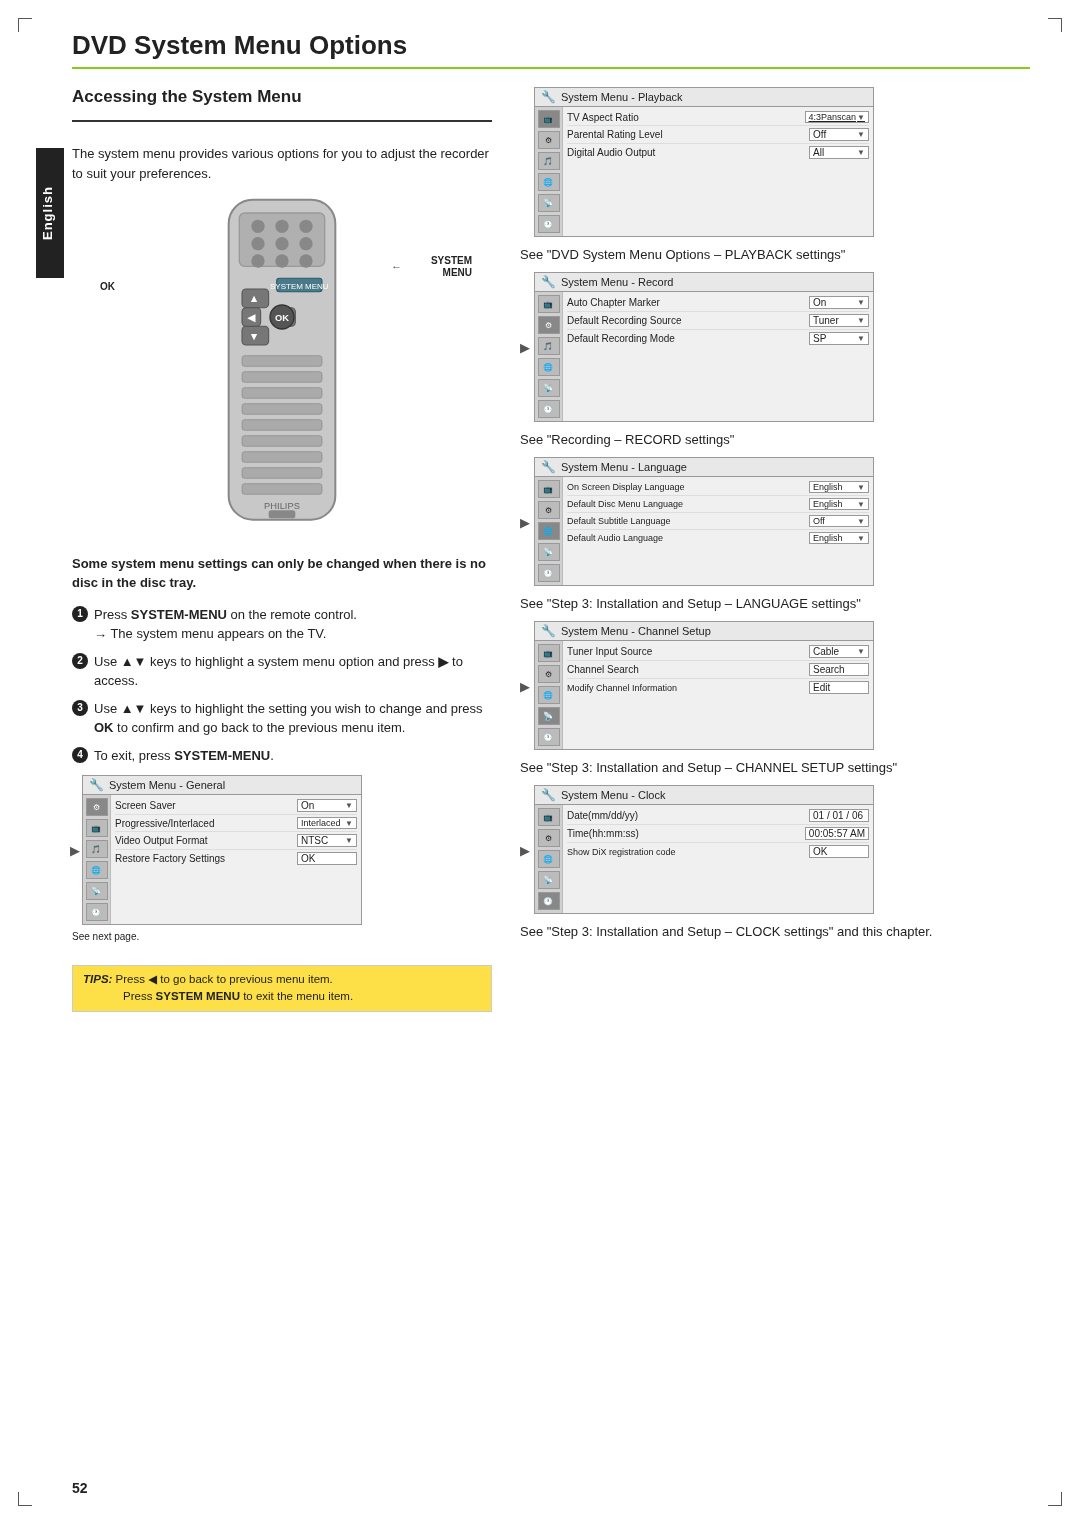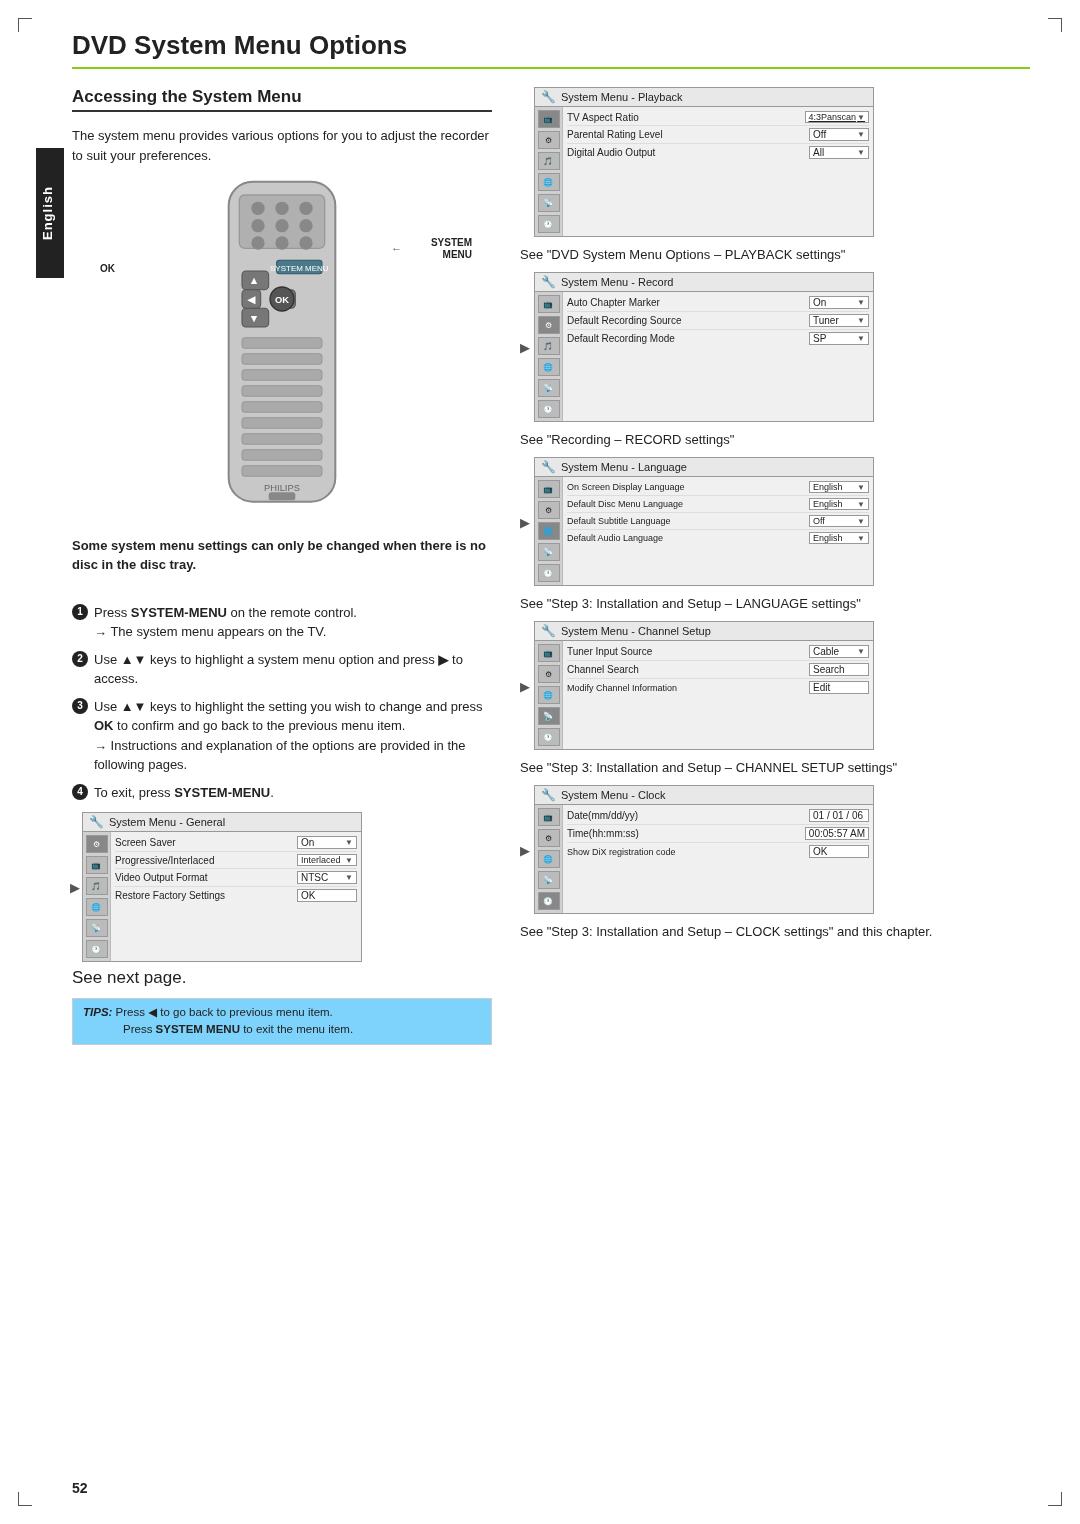--- a/index.html
+++ b/index.html
@@ -72,22 +72,22 @@
 
     .right-col {
       flex: 1;
     }
 
     
     .section-heading {
       font-size: 17px;
       font-weight: bold;
       border-bottom: 2px solid #333;
-      margin-bottom: 14px;
-      padding-bottom: 3px;
+      margin-bottom: 22px;
+      padding-bottom: 13px;
     }
 
     
     .body-text {
       font-size: 13px;
       line-height: 1.5;
       margin-bottom: 9px;
     }
 
     
@@ -100,21 +100,21 @@
 
     
     .remote-svg {
       width: 160px;
     }
 
     
     .bold-text {
       font-weight: bold;
       font-size: 13px;
-      margin-bottom: 28px;
+      margin-bottom: 12px;
       line-height: 1.5;
     }
 
     
     .steps {
       margin-bottom: 10px;
     }
 
     .step {
       display: flex;
@@ -257,45 +257,45 @@
     .small-menu {
       border: 1px solid #999;
       font-size: 10px;
       background: #f0f0f0;
       margin-bottom: 6px;
       max-width: 280px;
     }
 
     
     .tips-box {
-      background: #7dd3fc;
+      background: #fde047;
       border: 1px solid #ccc;
       padding: 5px 10px;
-      margin-top: 10px;
+      margin-top: 23px;
       font-size: 11.5px;
       line-height: 1.5;
     }
 
     .tips-label {
       font-weight: bold;
       font-style: italic;
     }
 
     
     .page-number {
       position: absolute;
       bottom: 28px;
       left: 72px;
       font-size: 14px;
       font-weight: bold;
     }
 
     
     .see-next {
-      font-size: 17px;
+      font-size: 10px;
       margin-top: 5px;
     }
   </style>
 </head>
 <body>
 
 <div class="corner-mark corner-tl"></div>
 <div class="corner-mark corner-tr"></div>
 <div class="corner-mark corner-bl"></div>
 <div class="corner-mark corner-br"></div>
@@ -387,21 +387,20 @@
           <span class="step-num">2</span>
           <div class="step-content">
             Use <strong>▲▼</strong> keys to highlight a system menu option and press <strong>▶</strong> to access.
           </div>
         </div>
 
         <div class="step">
           <span class="step-num">3</span>
           <div class="step-content">
             Use <strong>▲▼</strong> keys to highlight the setting you wish to change and press <strong>OK</strong> to confirm and go back to the previous menu item.<br>
-            <span class="step-arrow">→ Instructions and explanation of the options are provided in the following pages.</span>
           </div>
         </div>
 
         <div class="step">
           <span class="step-num">4</span>
           <div class="step-content">
             To exit, press <strong>SYSTEM-MENU</strong>.
           </div>
         </div>
 

